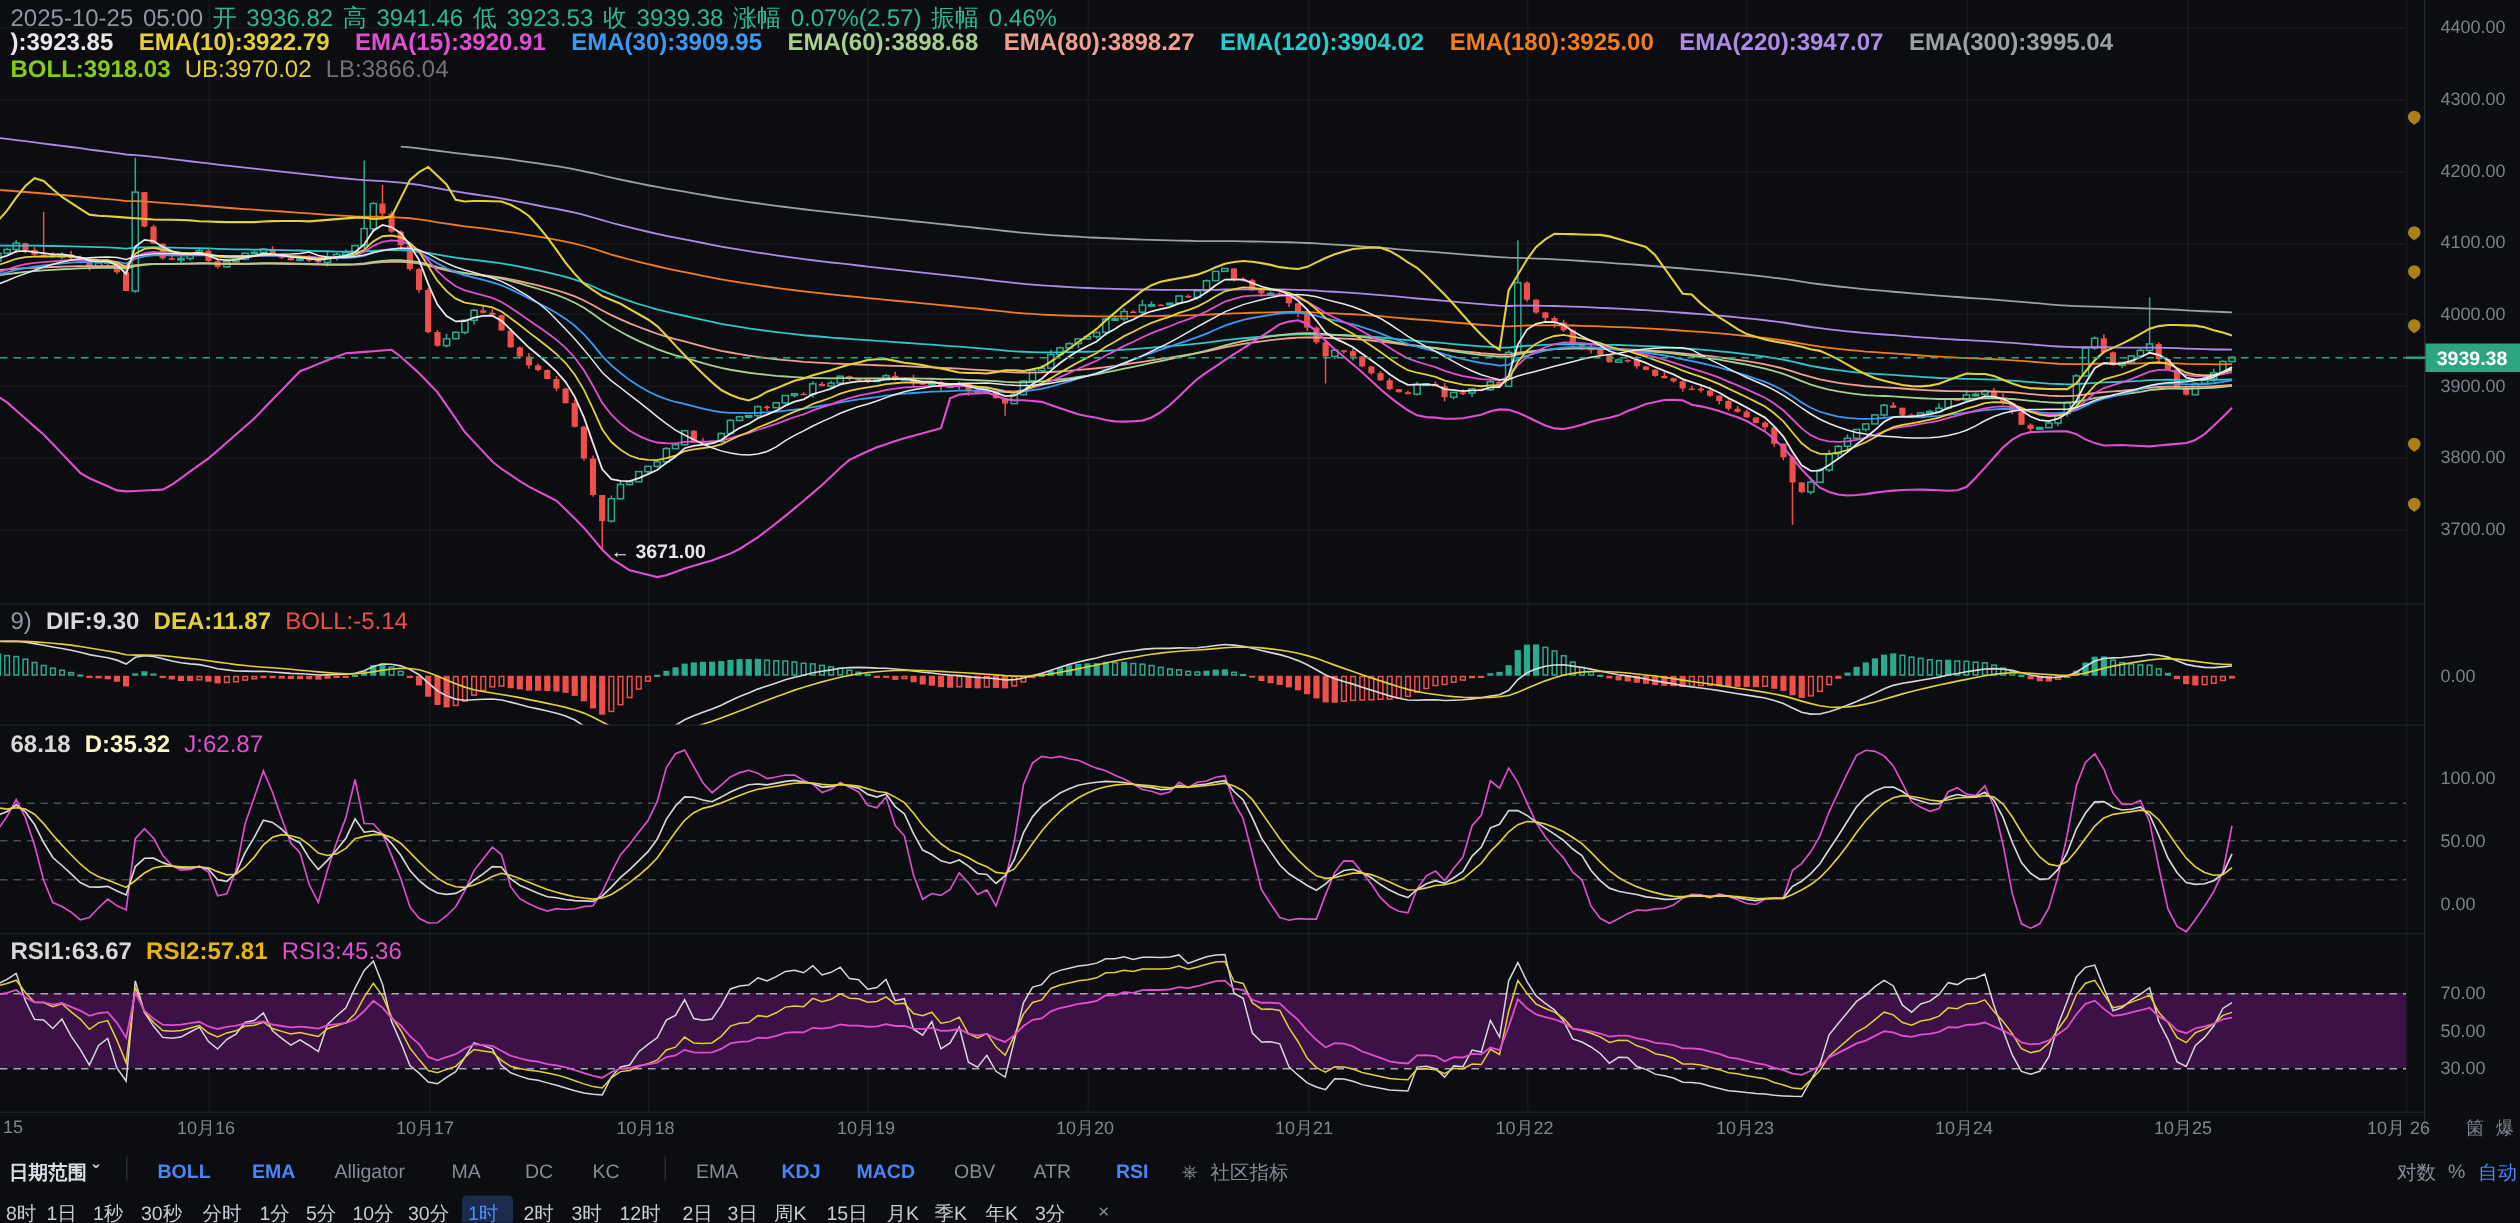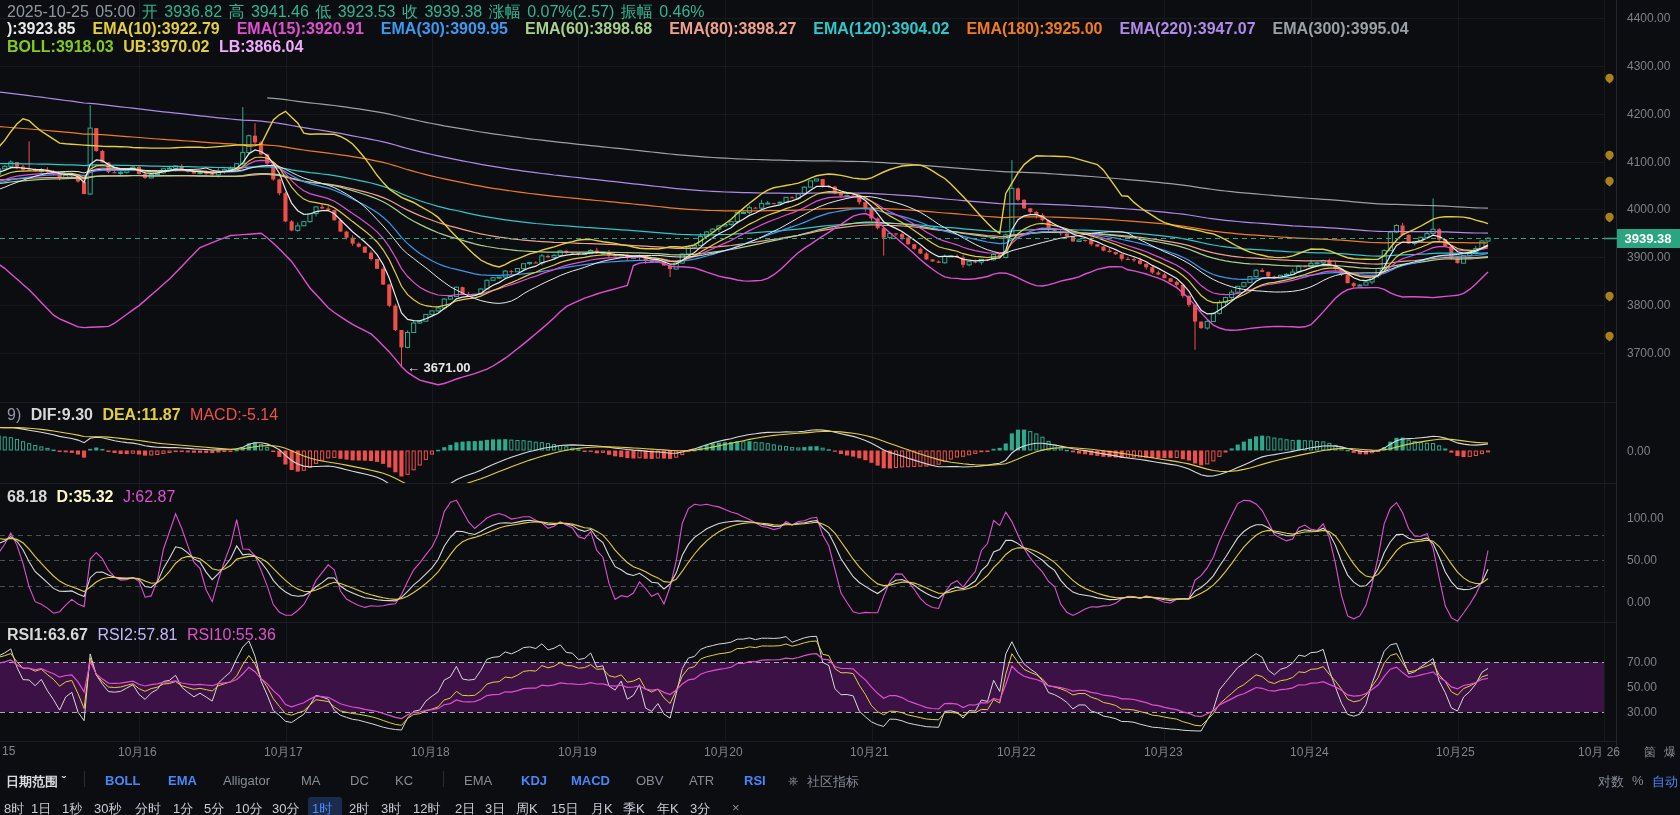--- a/index.html
+++ b/index.html
@@ -599,16 +599,16 @@
     <text x="1627" y="454.5" font-family="Liberation Sans" font-size="12" fill="#7b8089">0.00</text>
     <text x="1627" y="522.4" font-family="Liberation Sans" font-size="12" fill="#7b8089">100.00</text>
     <text x="1627" y="564.4" font-family="Liberation Sans" font-size="12" fill="#7b8089">50.00</text>
     <text x="1627" y="606.4" font-family="Liberation Sans" font-size="12" fill="#7b8089">0.00</text>
     <text x="1627" y="666.0" font-family="Liberation Sans" font-size="12" fill="#7b8089">70.00</text>
     <text x="1627" y="691.0" font-family="Liberation Sans" font-size="12" fill="#7b8089">50.00</text>
     <text x="1627" y="716.0" font-family="Liberation Sans" font-size="12" fill="#7b8089">30.00</text>
   </svg>
 <div class="ln" style="top:2px;word-spacing:2px"><span style="color:#9097a2;font-weight:400">2025-10-25 05:00</span> <span style="color:#2fb88f;font-weight:400">开 3936.82 高 3941.46 低 3923.53 收 3939.38 涨幅 0.07%(2.57) 振幅 0.46%</span></div>
 <div class="ln" style="top:20px"><span style="margin-right:17px"><span style="color:#e8e8e8;font-weight:700">):3923.85</span></span><span style="margin-right:17px"><span style="color:#e3cf3a;font-weight:700">EMA(10):3922.79</span></span><span style="margin-right:17px"><span style="color:#df4fd0;font-weight:700">EMA(15):3920.91</span></span><span style="margin-right:17px"><span style="color:#3b9af0;font-weight:700">EMA(30):3909.95</span></span><span style="margin-right:17px"><span style="color:#a8d08d;font-weight:700">EMA(60):3898.68</span></span><span style="margin-right:17px"><span style="color:#f0a08e;font-weight:700">EMA(80):3898.27</span></span><span style="margin-right:17px"><span style="color:#2cc8ca;font-weight:700">EMA(120):3904.02</span></span><span style="margin-right:17px"><span style="color:#ef7d1f;font-weight:700">EMA(180):3925.00</span></span><span style="margin-right:17px"><span style="color:#b08ae8;font-weight:700">EMA(220):3947.07</span></span><span style="margin-right:17px"><span style="color:#9aa0a6;font-weight:700">EMA(300):3995.04</span></span></div>
-<div class="ln" style="top:38px"><span style="color:#84cc16;font-weight:700">BOLL:3918.03</span> <span style="color:#e3cf3a;font-weight:700">UB:3970.02</span> <span style="color:#f0abfc;font-weight:700">LB:3866.04</span></div>
-<div class="ln" style="top:406px"><span style="color:#9097a2;font-weight:400">9)</span> <span style="color:#d8d8d8;font-weight:700">DIF:9.30</span> <span style="color:#e3cf3a;font-weight:700">DEA:11.87</span> <span style="color:#ef4f4a;font-weight:400">MACD:-5.14</span></div>
+<div class="ln" style="top:38px"><span style="color:#84cc16;font-weight:700">BOLL:3918.03</span> <span style="color:#e3cf3a;font-weight:400">UB:3970.02</span> <span style="color:#737373;font-weight:400">LB:3866.04</span></div>
+<div class="ln" style="top:406px"><span style="color:#9097a2;font-weight:400">9)</span> <span style="color:#d8d8d8;font-weight:700">DIF:9.30</span> <span style="color:#e3cf3a;font-weight:700">DEA:11.87</span> <span style="color:#ef4f4a;font-weight:400">BOLL:-5.14</span></div>
 <div class="ln" style="top:488px"><span style="color:#d8d8d8;font-weight:700">68.18</span> <span style="color:#fef9c3;font-weight:700">D:35.32</span> <span style="color:#df4fd0;font-weight:400">J:62.87</span></div>
-<div class="ln" style="top:626px"><span style="color:#d8d8d8;font-weight:700">RSI1:63.67</span> <span style="color:#c4b5fd;font-weight:400">RSI2:57.81</span> <span style="color:#df4fd0;font-weight:400">RSI10:55.36</span></div>
+<div class="ln" style="top:626px"><span style="color:#d8d8d8;font-weight:700">RSI1:63.67</span> <span style="color:#eab308;font-weight:700">RSI2:57.81</span> <span style="color:#df4fd0;font-weight:400">RSI3:45.36</span></div>
 <div style="position:absolute;left:2px;top:744px;color:#81858f;font-size:12px">15</div><div style="position:absolute;left:118px;top:744px;color:#81858f;font-size:12px">10月16</div><div style="position:absolute;left:264px;top:744px;color:#81858f;font-size:12px">10月17</div><div style="position:absolute;left:411px;top:744px;color:#81858f;font-size:12px">10月18</div><div style="position:absolute;left:558px;top:744px;color:#81858f;font-size:12px">10月19</div><div style="position:absolute;left:704px;top:744px;color:#81858f;font-size:12px">10月20</div><div style="position:absolute;left:850px;top:744px;color:#81858f;font-size:12px">10月21</div><div style="position:absolute;left:997px;top:744px;color:#81858f;font-size:12px">10月22</div><div style="position:absolute;left:1144px;top:744px;color:#81858f;font-size:12px">10月23</div><div style="position:absolute;left:1290px;top:744px;color:#81858f;font-size:12px">10月24</div><div style="position:absolute;left:1436px;top:744px;color:#81858f;font-size:12px">10月25</div><div style="position:absolute;left:1578px;top:744px;color:#81858f;font-size:12px">10月 26</div><div style="position:absolute;left:1644px;top:744px;color:#81858f;font-size:12px">箘</div><div style="position:absolute;left:1664px;top:744px;color:#81858f;font-size:12px">爆</div><div style="position:absolute;left:6px;top:773px;color:#d9dce3;font-size:13px;font-weight:700">日期范围 ˇ</div><div style="position:absolute;left:84px;top:771px;width:1px;height:16px;background:#2a2d34"></div><div style="position:absolute;left:105px;top:773px;color:#4a86f7;font-size:13px;font-weight:700">BOLL</div><div style="position:absolute;left:168px;top:773px;color:#4a86f7;font-size:13px;font-weight:700">EMA</div><div style="position:absolute;left:223px;top:773px;color:#878c97;font-size:13px;font-weight:400">Alligator</div><div style="position:absolute;left:301px;top:773px;color:#878c97;font-size:13px;font-weight:400">MA</div><div style="position:absolute;left:350px;top:773px;color:#878c97;font-size:13px;font-weight:400">DC</div><div style="position:absolute;left:395px;top:773px;color:#878c97;font-size:13px;font-weight:400">KC</div><div style="position:absolute;left:443px;top:771px;width:1px;height:16px;background:#2a2d34"></div><div style="position:absolute;left:464px;top:773px;color:#878c97;font-size:13px;font-weight:400">EMA</div><div style="position:absolute;left:521px;top:773px;color:#4a86f7;font-size:13px;font-weight:700">KDJ</div><div style="position:absolute;left:571px;top:773px;color:#4a86f7;font-size:13px;font-weight:700">MACD</div><div style="position:absolute;left:636px;top:773px;color:#878c97;font-size:13px;font-weight:400">OBV</div><div style="position:absolute;left:689px;top:773px;color:#878c97;font-size:13px;font-weight:400">ATR</div><div style="position:absolute;left:744px;top:773px;color:#4a86f7;font-size:13px;font-weight:700">RSI</div><div style="position:absolute;left:788px;top:773px;color:#878c97;font-size:13px;font-weight:400">⎈</div><div style="position:absolute;left:807px;top:773px;color:#878c97;font-size:13px;font-weight:400">社区指标</div><div style="position:absolute;left:1598px;top:773px;color:#878c97;font-size:13px;font-weight:400">对数</div><div style="position:absolute;left:1632px;top:773px;color:#878c97;font-size:13px;font-weight:400">%</div><div style="position:absolute;left:1652px;top:773px;color:#4a86f7;font-size:13px;font-weight:400">自动</div><div style="position:absolute;left:4px;top:800px;color:#c8ccd4;font-size:13px">8时</div><div style="position:absolute;left:31px;top:800px;color:#c8ccd4;font-size:13px">1日</div><div style="position:absolute;left:62px;top:800px;color:#c8ccd4;font-size:13px">1秒</div><div style="position:absolute;left:94px;top:800px;color:#c8ccd4;font-size:13px">30秒</div><div style="position:absolute;left:135px;top:800px;color:#c8ccd4;font-size:13px">分时</div><div style="position:absolute;left:173px;top:800px;color:#c8ccd4;font-size:13px">1分</div><div style="position:absolute;left:204px;top:800px;color:#c8ccd4;font-size:13px">5分</div><div style="position:absolute;left:235px;top:800px;color:#c8ccd4;font-size:13px">10分</div><div style="position:absolute;left:272px;top:800px;color:#c8ccd4;font-size:13px">30分</div><div style="position:absolute;left:349px;top:800px;color:#c8ccd4;font-size:13px">2时</div><div style="position:absolute;left:381px;top:800px;color:#c8ccd4;font-size:13px">3时</div><div style="position:absolute;left:413px;top:800px;color:#c8ccd4;font-size:13px">12时</div><div style="position:absolute;left:455px;top:800px;color:#c8ccd4;font-size:13px">2日</div><div style="position:absolute;left:485px;top:800px;color:#c8ccd4;font-size:13px">3日</div><div style="position:absolute;left:516px;top:800px;color:#c8ccd4;font-size:13px">周K</div><div style="position:absolute;left:551px;top:800px;color:#c8ccd4;font-size:13px">15日</div><div style="position:absolute;left:591px;top:800px;color:#c8ccd4;font-size:13px">月K</div><div style="position:absolute;left:623px;top:800px;color:#c8ccd4;font-size:13px">季K</div><div style="position:absolute;left:657px;top:800px;color:#c8ccd4;font-size:13px">年K</div><div style="position:absolute;left:690px;top:800px;color:#c8ccd4;font-size:13px">3分</div><div style="position:absolute;left:308px;top:797px;width:34px;height:20px;background:#1b2b4d;border-radius:3px"></div><div style="position:absolute;left:312px;top:800px;color:#4f8cff;font-size:13px">1时</div><div style="position:absolute;left:732px;top:800px;color:#878c97;font-size:13px">×</div>
 </body></html>

